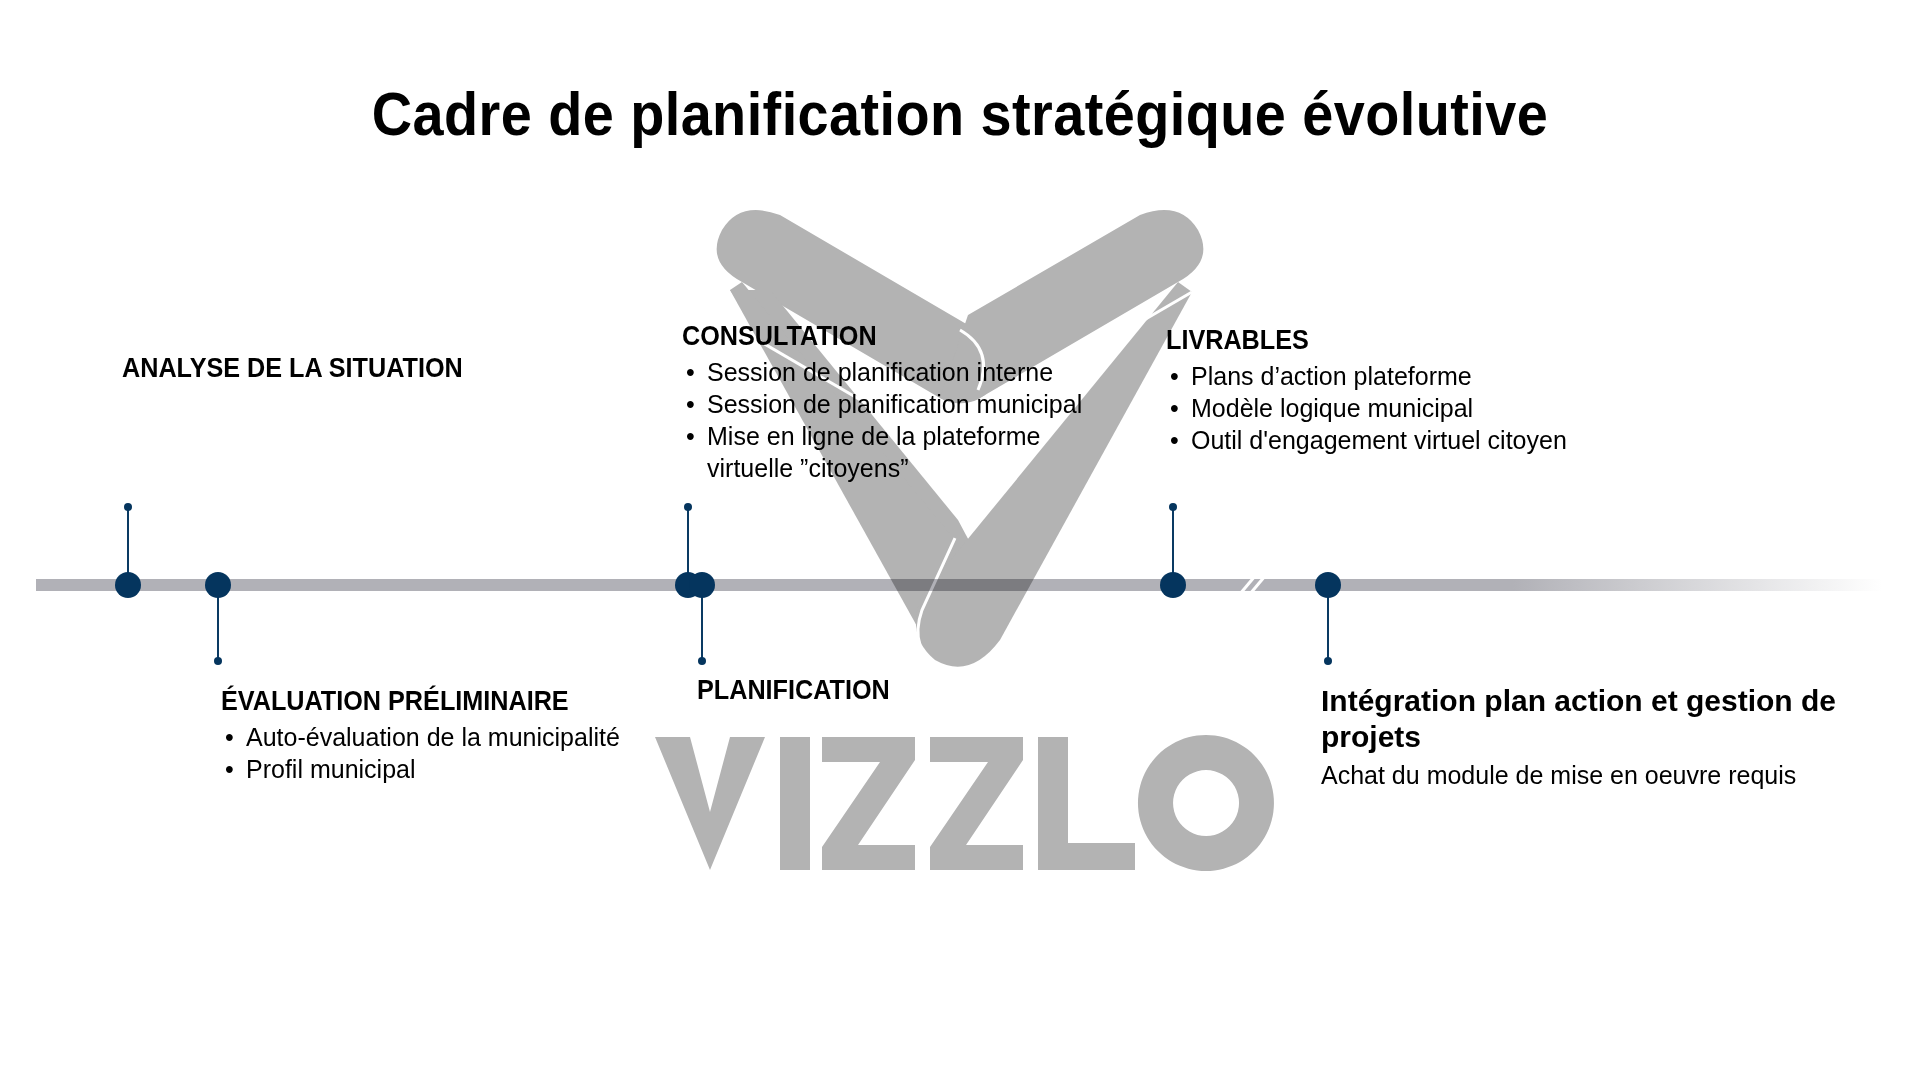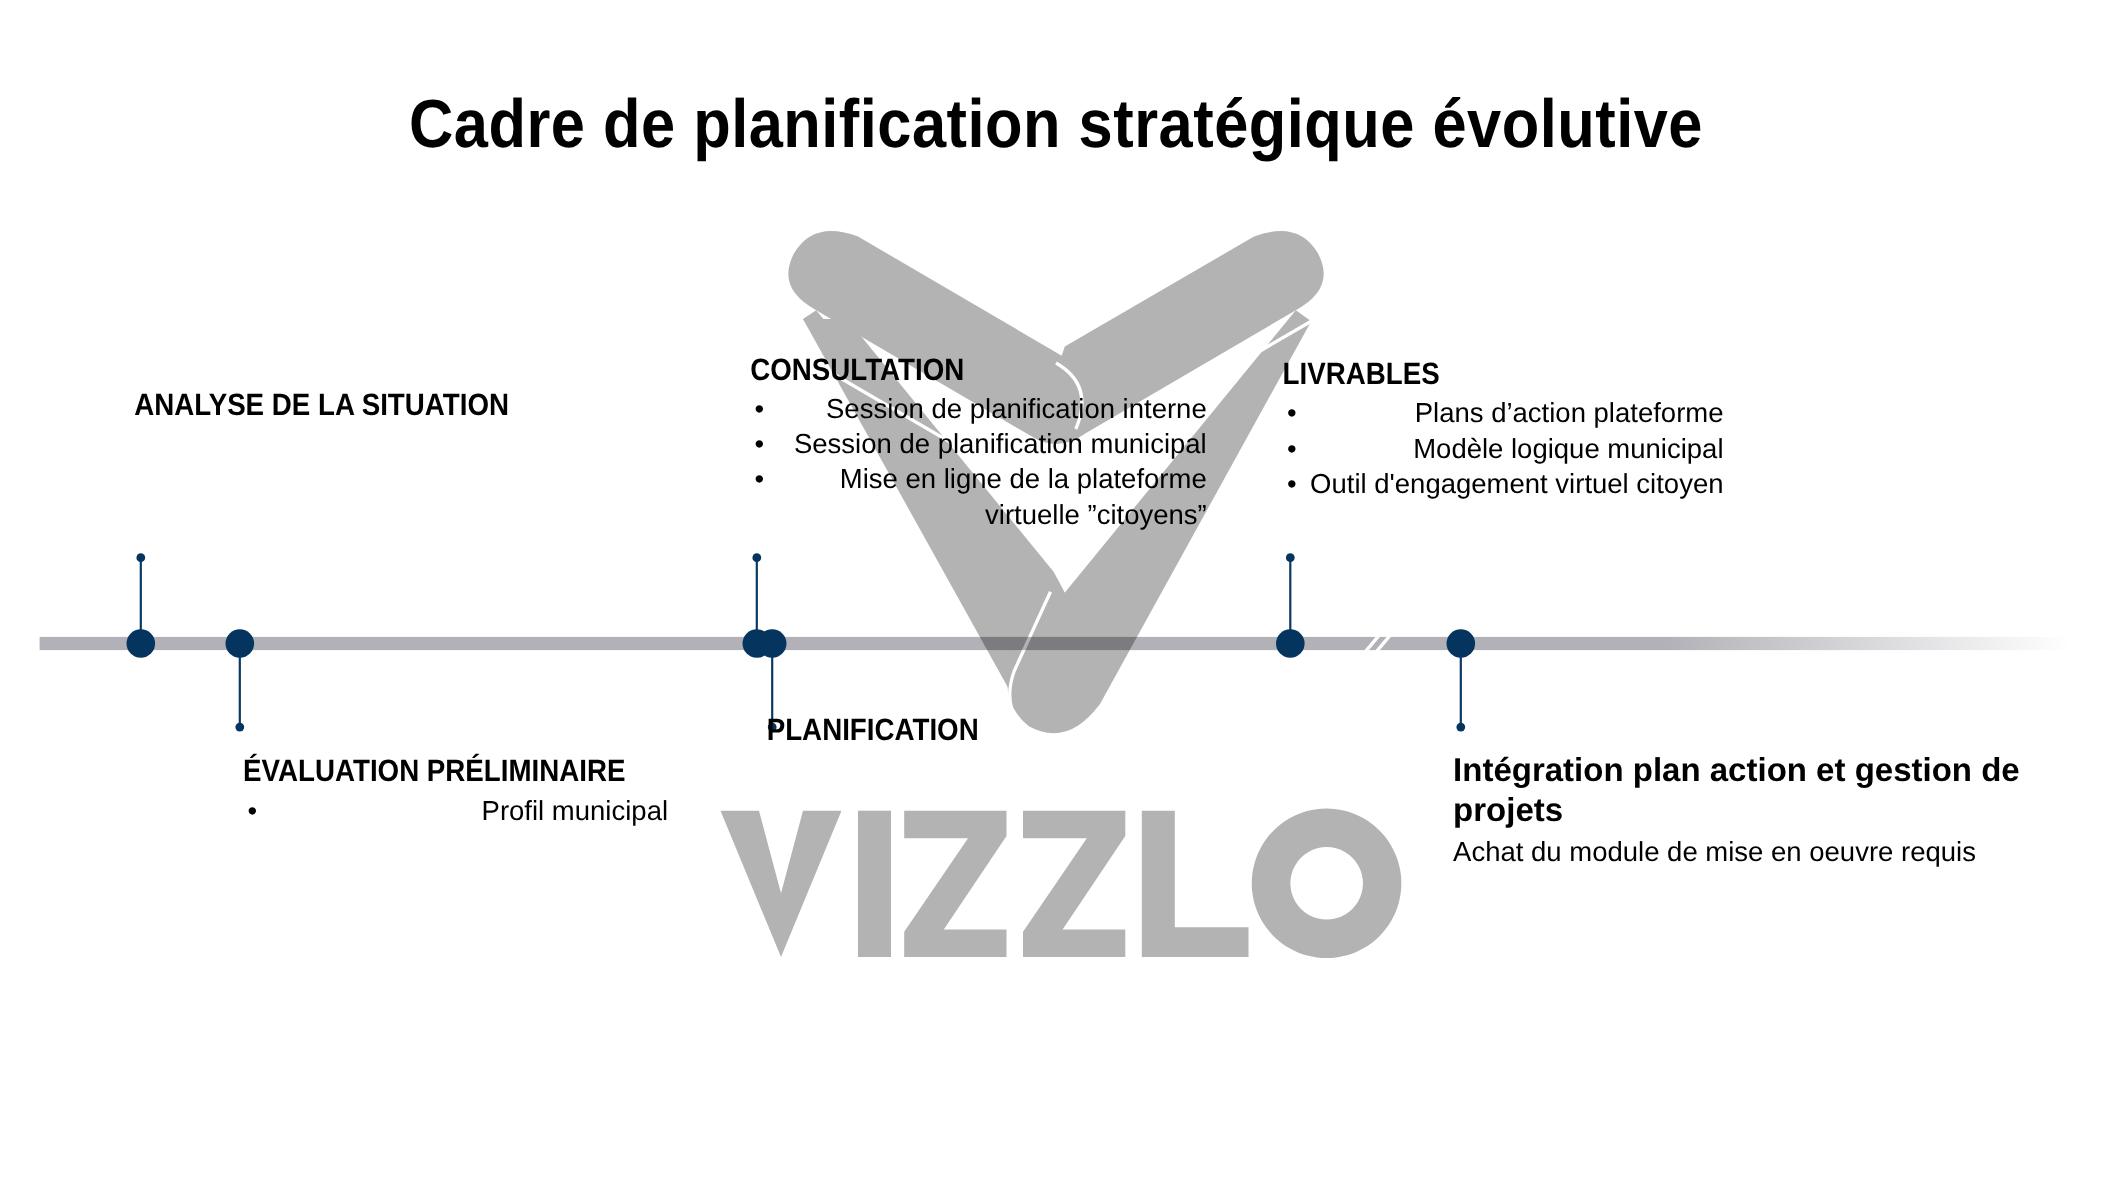--- a/index.html
+++ b/index.html
@@ -14,21 +14,21 @@
                 transform: rotate(40deg); }
   .stem { position: absolute; width: 2px; background: #0a3a63; }
   .stem-end { position: absolute; width: 8px; height: 8px; border-radius: 50%; background: #05355e; }
   .node { position: absolute; width: 26px; height: 26px; border-radius: 50%; background: #05355e; }
   .watermark { position: absolute; left: 0; top: 0; width: 1920px; height: 1080px; pointer-events: none;
                mix-blend-mode: multiply; }
   .block { position: absolute; }
   .block-title { font-family: "Liberation Sans", sans-serif; font-weight: bold; font-size: 28px;
                  line-height: 32px; white-space: nowrap; transform: scaleX(0.9); transform-origin: 0 0; }
   .block-title.wide { white-space: normal; width: 560px; font-size: 30px; line-height: 36px; transform: none; }
-  .block ul { list-style: none; margin: 4px 0 0 0; padding: 0; text-align: right; }
+  .block ul { list-style: none; margin: 4px 0 0 0; padding: 0; }
   .block li { font-family: "Liberation Sans", sans-serif; font-size: 25px; line-height: 32px;
               padding-left: 25px; position: relative; white-space: nowrap; }
   .block li::before { content: "\2022"; position: absolute; left: 4px; top: 0; }
   .block li.wrap { white-space: normal; }
   .plain { font-family: "Liberation Sans", sans-serif; font-size: 25px; line-height: 32px; margin-top: 4px; white-space: nowrap; }
 </style>
 </head>
 <body>
 
 <div class="title">Cadre de planification stratégique évolutive</div>
@@ -116,24 +116,25 @@
   <ul>
     <li>Plans d’action plateforme</li>
     <li>Modèle logique municipal</li>
     <li>Outil d'engagement virtuel citoyen</li>
   </ul>
 </div>
 
 <div class="block" style="left:221px; top:685px;">
   <div class="block-title">ÉVALUATION PRÉLIMINAIRE</div>
   <ul>
+    <li>Auto-évaluation de la municipalité</li>
     <li>Profil municipal</li>
   </ul>
 </div>
 
-<div class="block" style="left:697px; top:648px;">
+<div class="block" style="left:697px; top:674px;">
   <div class="block-title">PLANIFICATION</div>
 </div>
 
 <div class="block" style="left:1321px; top:683px;">
   <div class="block-title wide">Intégration plan action et gestion de projets</div>
   <div class="plain">Achat du module de mise en oeuvre requis</div>
 </div>
 
 </body></html>

